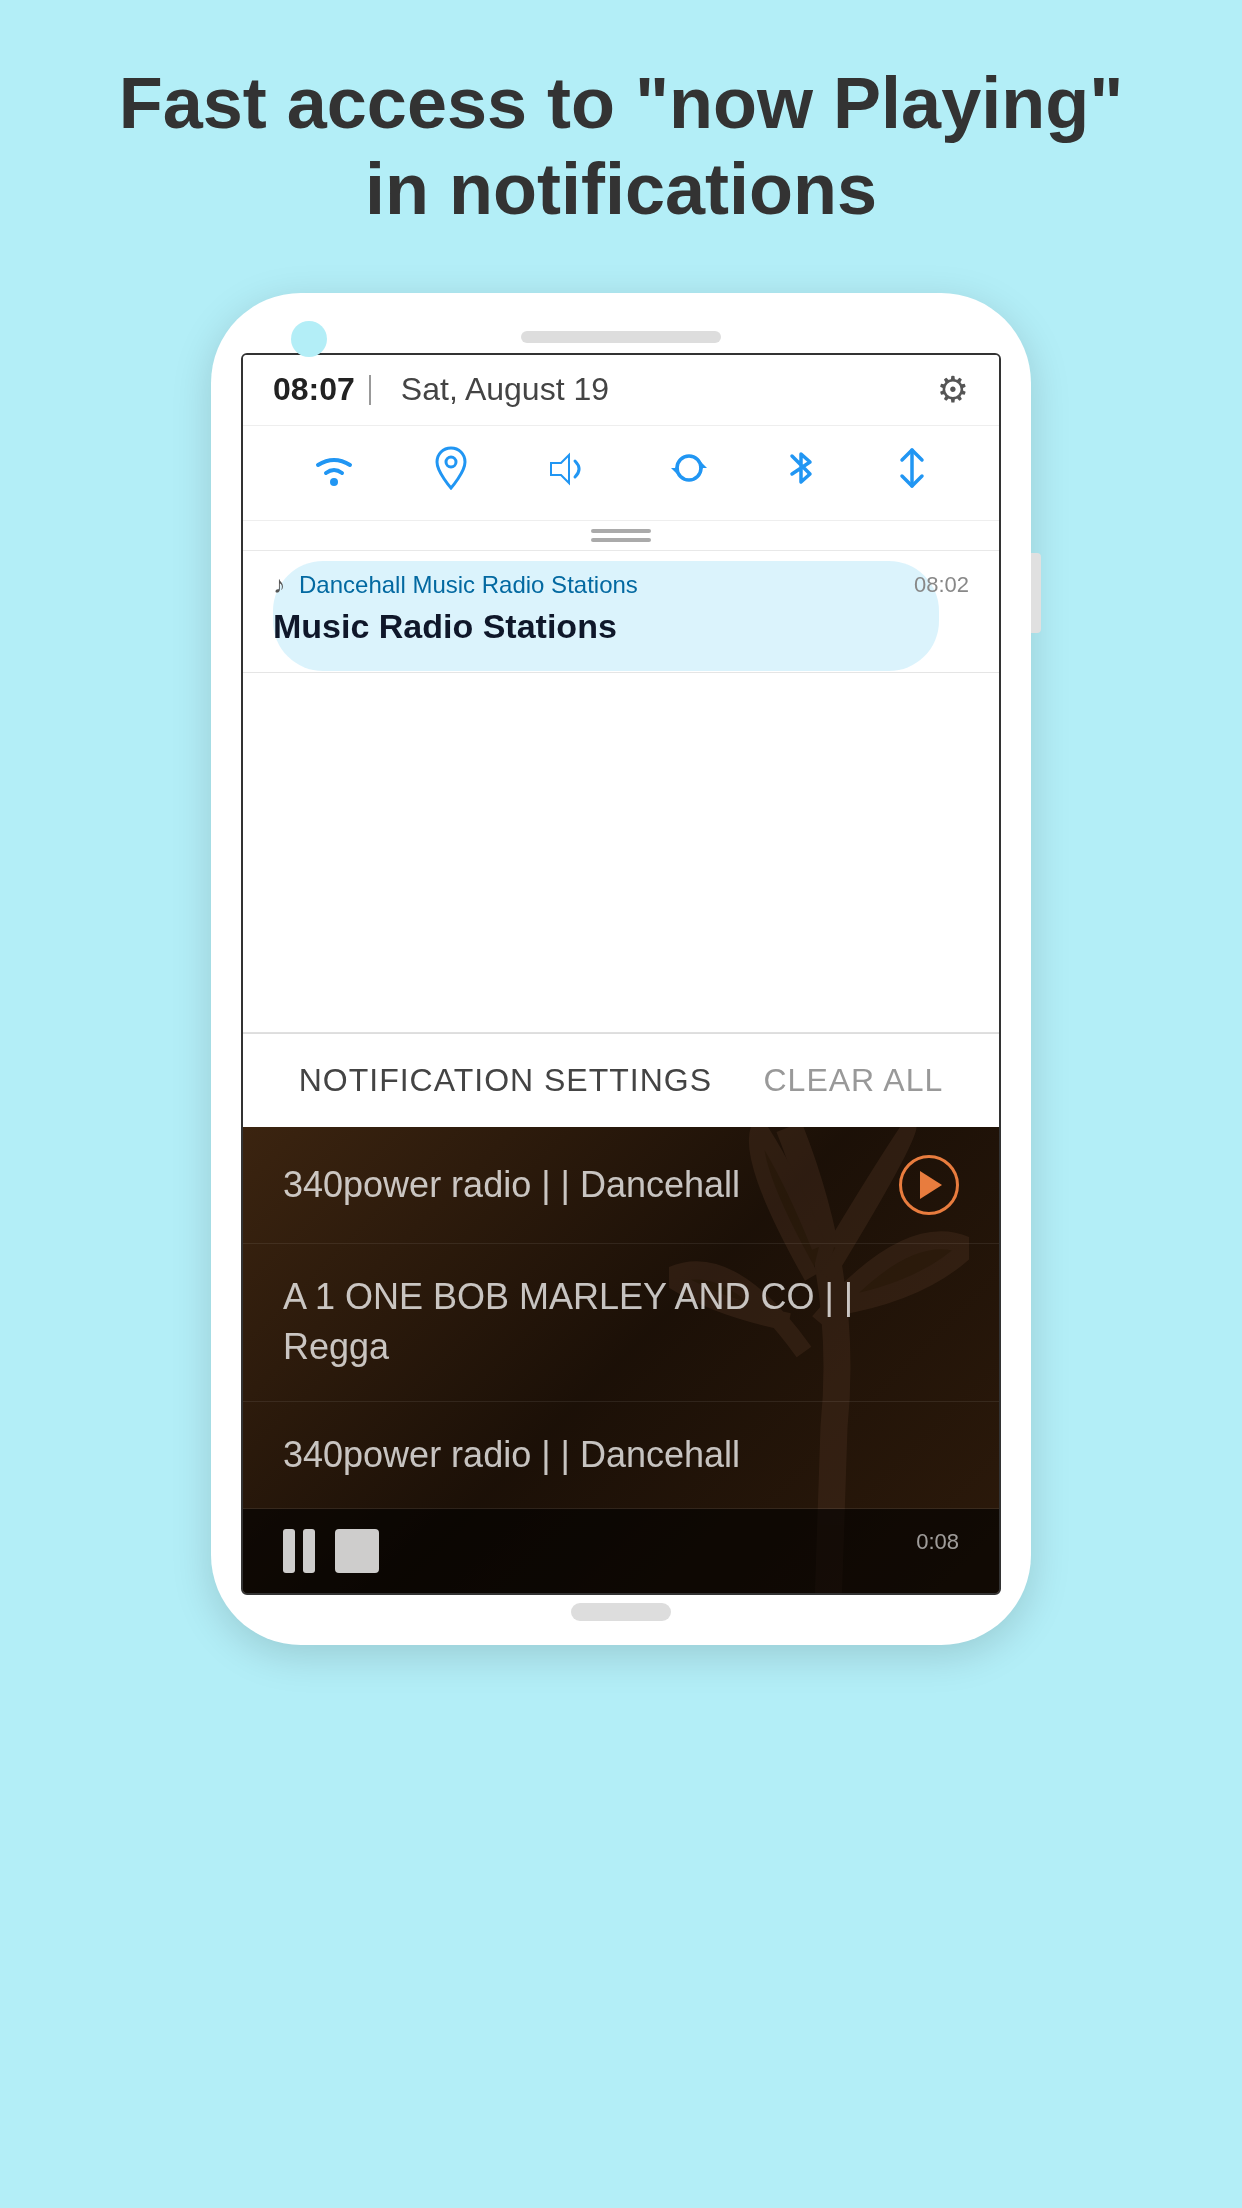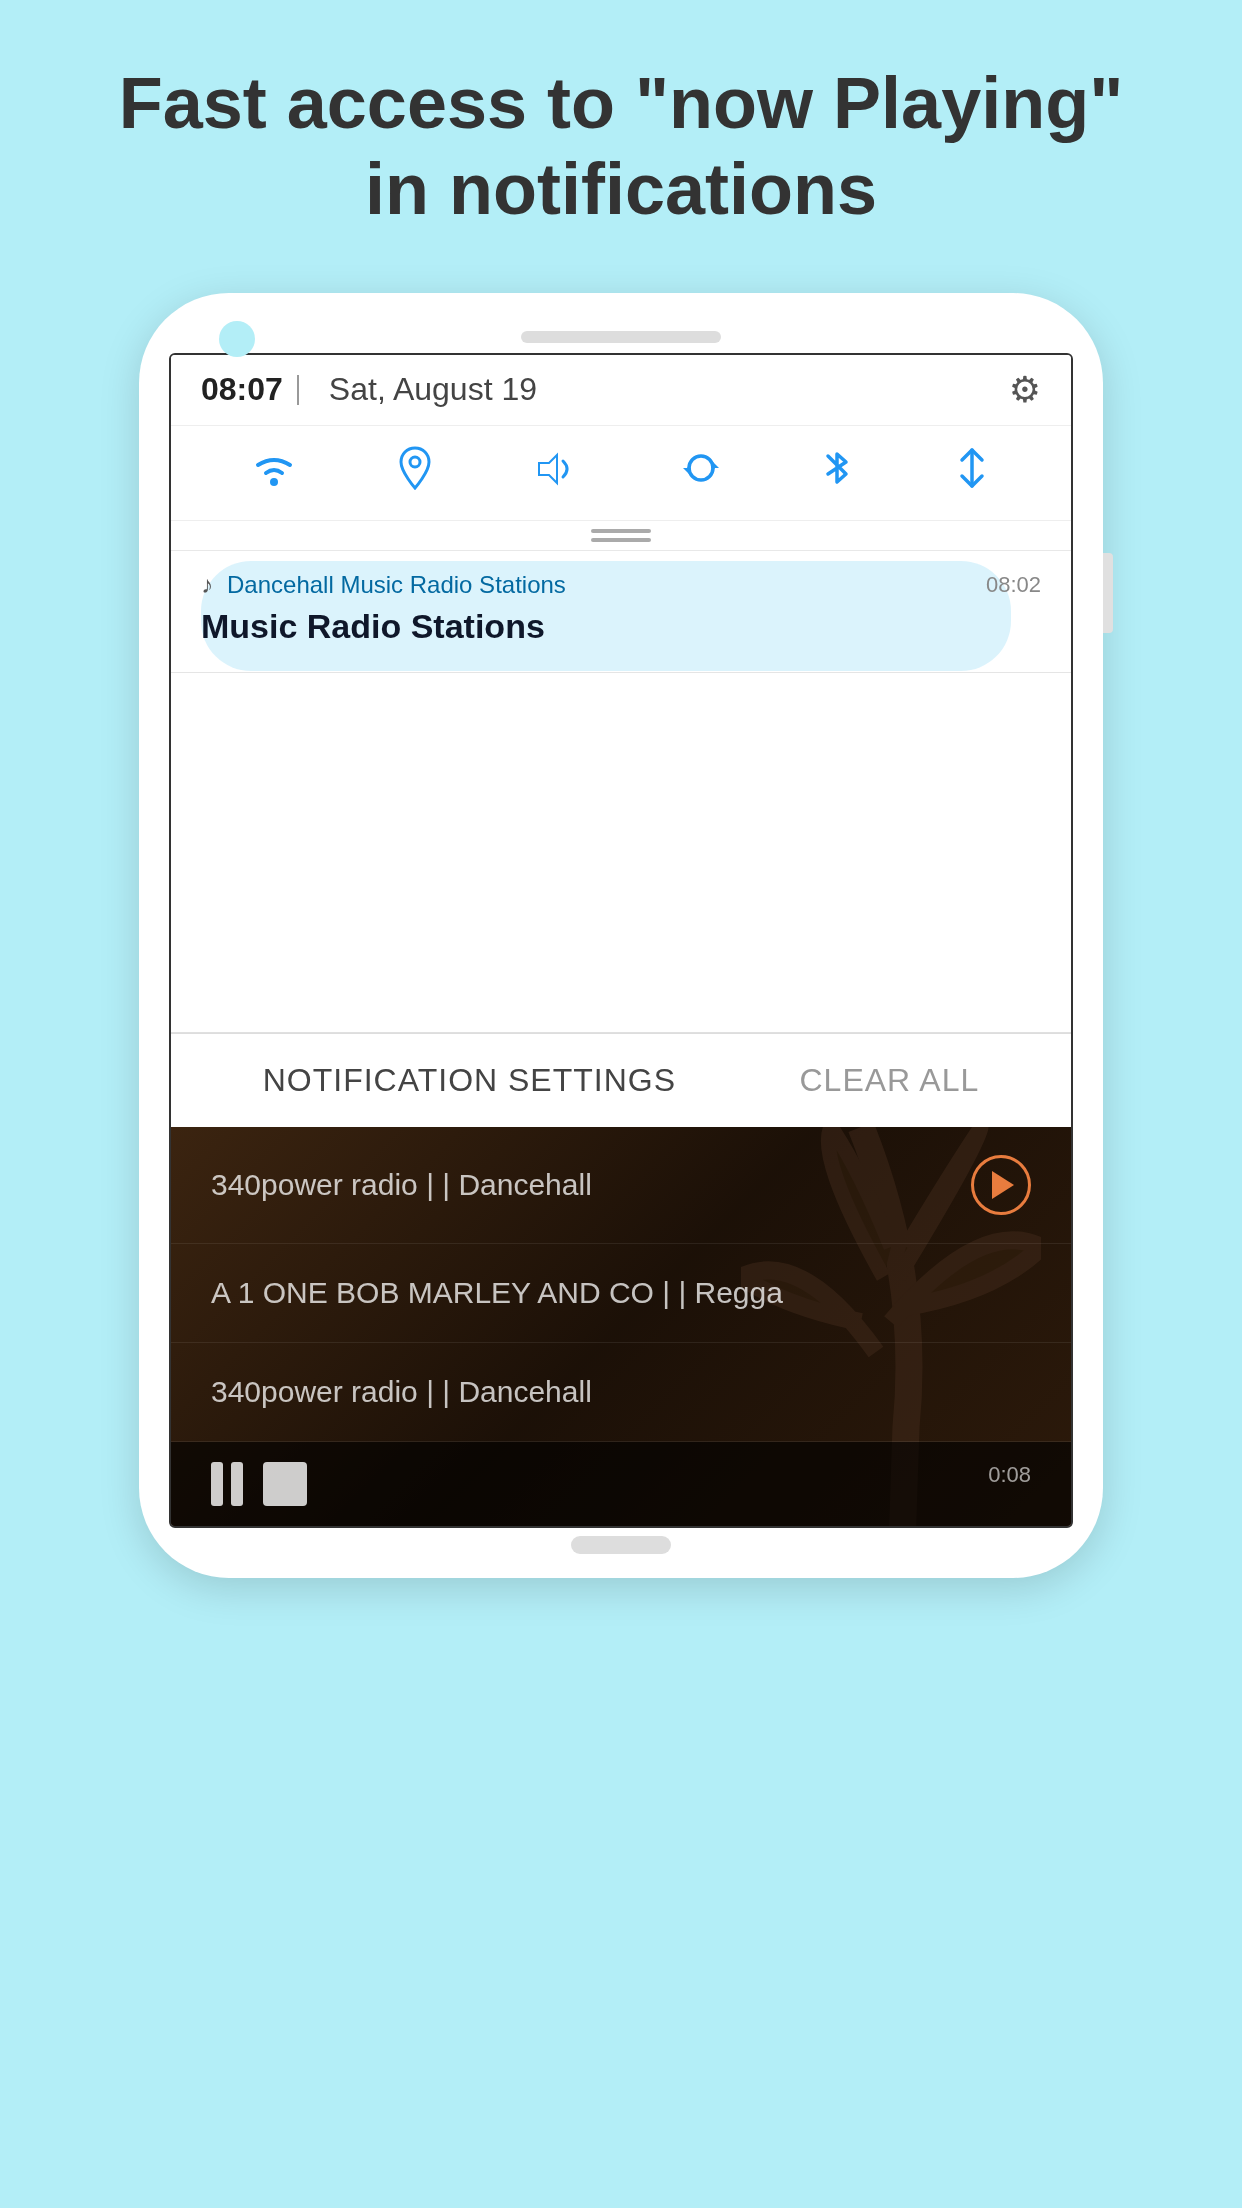--- a/index.html
+++ b/index.html
@@ -24,21 +24,21 @@
     }
 
     
     .phone-wrapper {
       display: flex;
       justify-content: center;
       margin-top: 20px;
     }
 
     .phone-frame {
-      width: 964px;
+      width: 820px;
       background: white;
       border-radius: 90px;
       box-shadow: 0 10px 40px rgba(0,0,0,0.15);
       position: relative;
       padding: 60px 30px 50px;
     }
 
     
     .phone-camera {
       width: 36px;
@@ -297,21 +297,21 @@
 
     .radio-item {
       padding: 28px 40px;
       border-bottom: 1px solid rgba(255,255,255,0.08);
       display: flex;
       align-items: center;
       justify-content: space-between;
     }
 
     .radio-item-name {
-      font-size: 30px;
+      font-size: 36px;
       color: rgba(255,255,255,0.75);
       line-height: 1.4;
     }
 
     .play-btn-circle {
       width: 60px;
       height: 60px;
       border-radius: 50%;
       border: 3px solid #e87c3e;
       display: flex;

